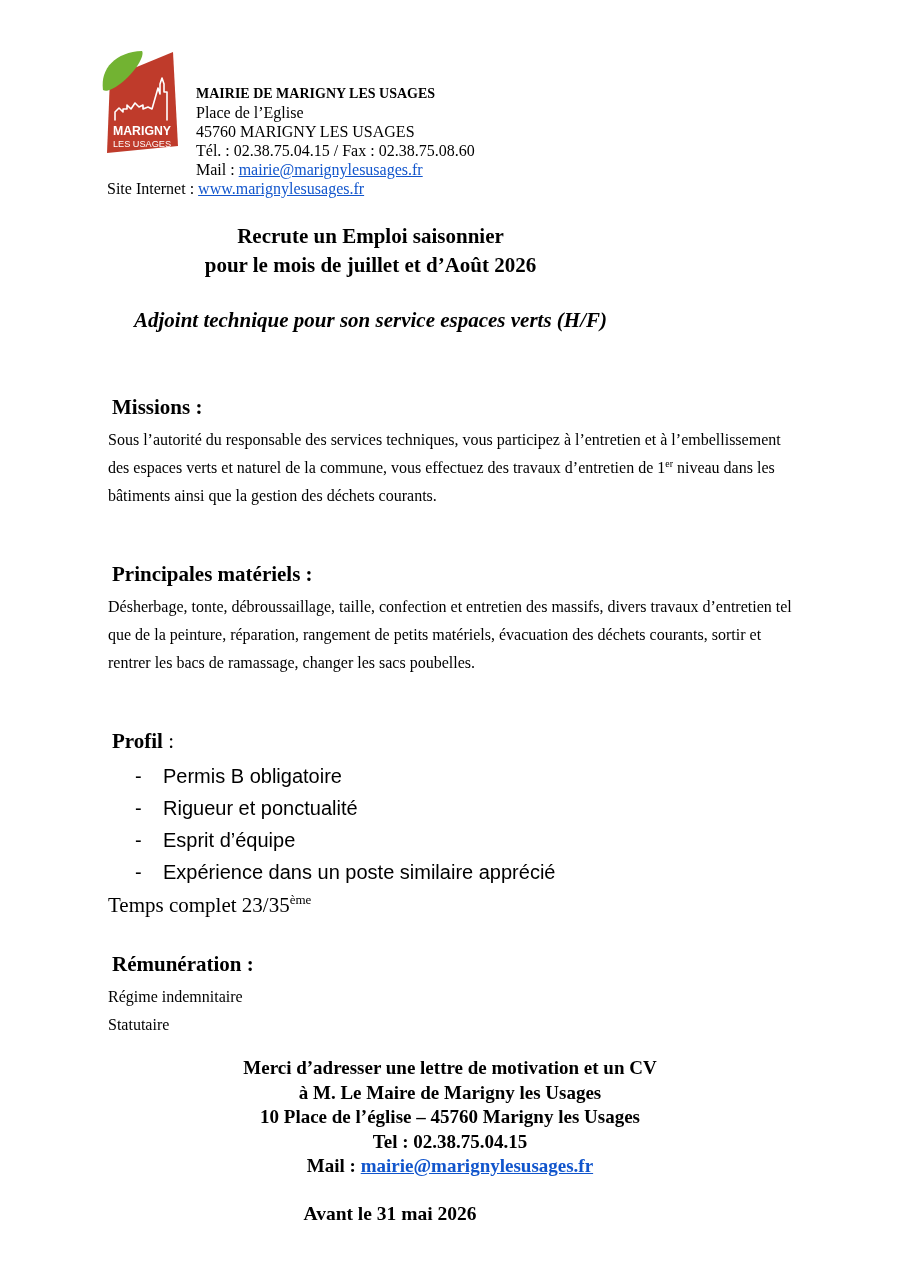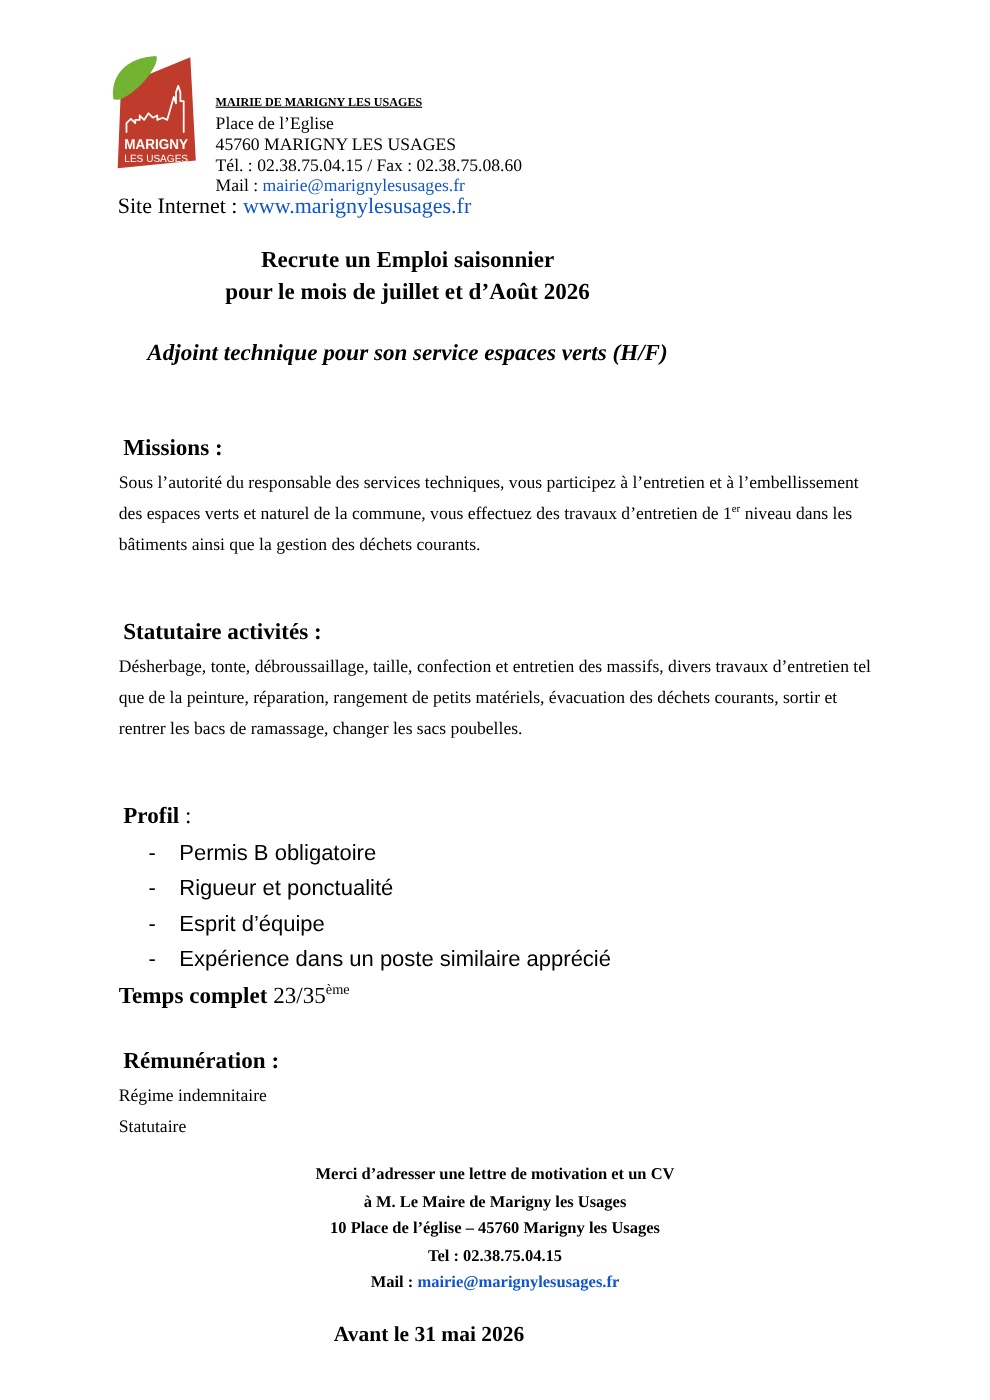--- a/index.html
+++ b/index.html
@@ -8,35 +8,36 @@
     width: 900px;
     height: 1273px;
     margin: 0 auto;
     background: var(--page_bg, #ffffff);
     color: var(--text_black, #000000);
     font-family: "Liberation Serif", serif;
     overflow: hidden;
   }
   a.doc-link {
     color: var(--link_blue, #1155cc);
+    text-decoration: underline;
     cursor: pointer;
   }
   sup.sup { font-size: 0.62em; vertical-align: super; line-height: 0; }
 
   
   .letterhead { position: absolute; top: 0; left: 0; width: 100%; height: 205px; }
   .logo { position: absolute; left: 100px; top: 48px; }
   .contact {
     position: absolute; left: 196px; top: 84px;
     font-size: 16px; line-height: 19px; white-space: nowrap;
   }
-  .contact .org { font-weight: bold; font-size: 11px; text-decoration: underline; }
+  .contact .org { font-weight: bold; font-size: 14px; }
   .site-line {
     position: absolute; left: 107px; top: 179px;
-    font-size: 20px; line-height: 19px; white-space: nowrap;
+    font-size: 16px; line-height: 19px; white-space: nowrap;
   }
 
   
   .title-block {
     position: absolute; top: 222px; left: 0; width: 741px;
     text-align: center; font-weight: bold;
     font-size: 21px; line-height: 29px;
   }
   .title-block .subtitle { margin-top: 26px; font-style: italic; }
 
@@ -47,28 +48,28 @@
 
   .missions { top: 389px; }
   .activities { top: 556px; }
   .profil { top: 723px; }
 
   .bullets { font-family: "Liberation Sans", sans-serif; font-size: 20px; }
   .bullet-row { display: flex; line-height: 32px; }
   .bullet-dash { width: 28px; padding-left: 27px; flex: 0 0 auto; }
 
   .schedule { top: 891px; font-size: 21px; line-height: 29px; }
-  .schedule .bold { font-weight: bold; margin-top: 46px; }
+  .schedule .bold { font-weight: normal; margin-top: 46px; }
 
   .remuneration { top: 946px; }
 
   .closing {
     position: absolute; top: 1056px; left: 0; width: 900px;
     text-align: center; font-weight: bold;
-    font-size: 15px; line-height: 24.5px;
+    font-size: 19px; line-height: 24.5px;
   }
   .closing a.doc-link { font-weight: bold; }
 
   .deadline {
     position: absolute; top: 1203px; left: 0; width: 780px;
     text-align: center; font-weight: bold; font-size: 19.5px;
   }
 </style>
 </head>
 <body>
@@ -104,21 +105,21 @@
     <div>pour le mois de juillet et d’Août 2026</div>
     <div class="subtitle">Adjoint technique pour son service espaces verts (H/F)</div>
   </div>
 
   <section class="section missions">
     <h2 class="sec-heading">Missions :</h2>
     <p class="sec-body"><span>Sous l’autorité du responsable des services techniques, vous participez à l’entretien et à l’embellissement des espaces verts et naturel de la commune, vous effectuez des travaux d’entretien de 1</span><sup class="sup">er</sup><span> niveau dans les bâtiments ainsi que la gestion des déchets courants.</span></p>
   </section>
 
   <section class="section activities">
-    <h2 class="sec-heading">Statutaire activités :</h2>
+    <h2 class="sec-heading">Principales matériels :</h2>
     <p class="sec-body">Désherbage, tonte, débroussaillage, taille, confection et entretien des massifs, divers travaux d’entretien tel que de la peinture, réparation, rangement de petits matériels, évacuation des déchets courants, sortir et rentrer les bacs de ramassage, changer les sacs poubelles.</p>
   </section>
 
   <section class="section profil">
     <h2 class="sec-heading"><span>Profil</span><span style="font-weight:normal"> :</span></h2>
     <div class="bullets">
       <div class="bullet-row">
         <span class="bullet-dash">-</span>
         <span>Permis B obligatoire</span>
       </div>

